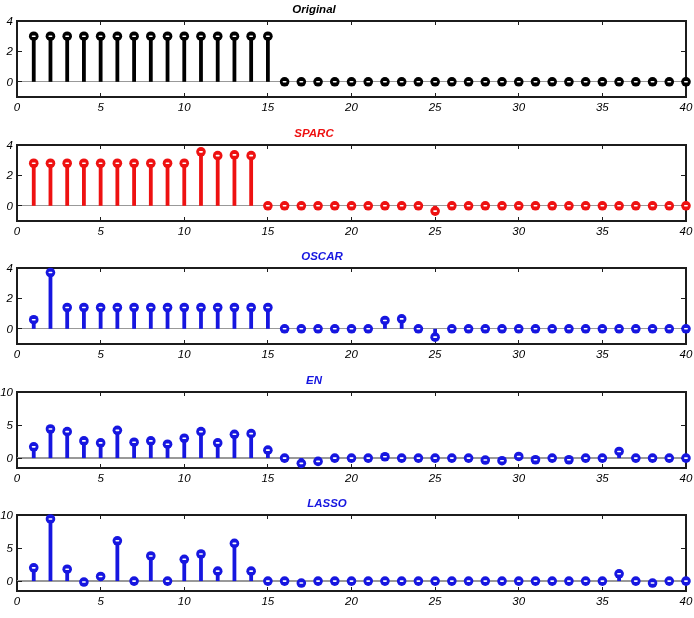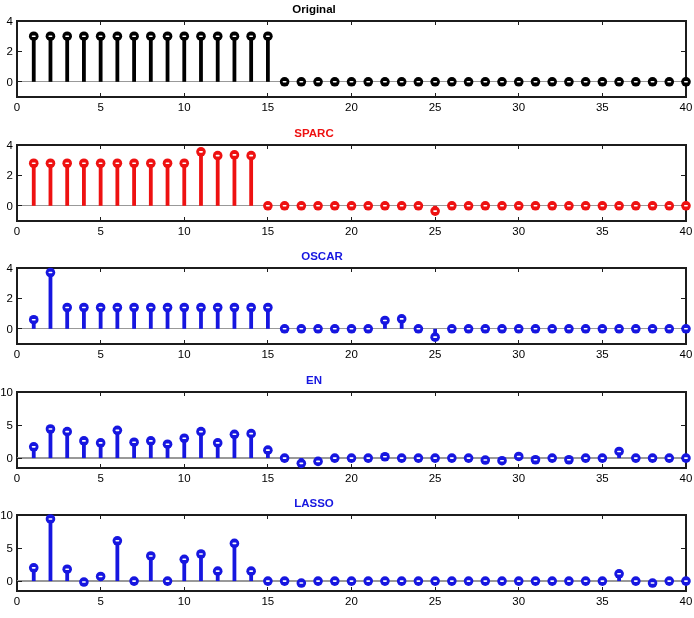--- a/index.html
+++ b/index.html
@@ -1,21 +1,21 @@
 <!DOCTYPE html>
 <html><head>
 <meta charset="utf-8">
 <style>
   html,body{margin:0;padding:0;background:#ffffff;}
   .figure{
     width:694px;height:618px;background:#ffffff;
     font-family:"Liberation Sans",sans-serif;
     position:relative;overflow:hidden;
   }
-  .panel{position:relative;width:628px;height:123.6px;}
+  .panel{position:relative;width:628px;height:123.6px;font-style:italic;}
   .panel .title{
     position:absolute;top:1px;left:0;width:100%;height:17px;line-height:17px;
     text-align:center;font-size:11.5px;font-weight:bold;color:#000;
   }
   .panel svg{position:absolute;top:0;left:0;display:block;}
   svg text{font-family:"Liberation Sans",sans-serif;font-size:11.5px;fill:#000;}
 </style>
 </head>
 <body>
 
@@ -578,21 +578,21 @@
         <rect x="633.825" y="86.28695652173913" width="4" height="1.6" rx="0.8" fill="#ffffff"></rect>
         <circle cx="652.55" cy="87.08695652173913" r="4.8" fill="#1616e0"></circle>
         <rect x="650.55" y="86.28695652173913" width="4" height="1.6" rx="0.8" fill="#ffffff"></rect>
         <circle cx="669.275" cy="87.08695652173913" r="4.8" fill="#1616e0"></circle>
         <rect x="667.275" y="86.28695652173913" width="4" height="1.6" rx="0.8" fill="#ffffff"></rect>
         <circle cx="686" cy="87.08695652173913" r="4.8" fill="#1616e0"></circle>
         <rect x="684" y="86.28695652173913" width="4" height="1.6" rx="0.8" fill="#ffffff"></rect>
       </svg>
   </div>
   <div class="panel">
-    <div class="title" style="color: rgb(22, 22, 224);">LASSO</div>
+    <div class="title" style="color: rgb(22, 22, 224); margin-left: 13px;">LASSO</div>
     <svg width="694" height="123.6" viewBox="0 0 694 123.6">
         <rect x="17" y="21" width="669" height="76" fill="none" stroke="#1c1c1c" stroke-width="1.2" shape-rendering="crispEdges"></rect>
         <line x1="17" y1="87.08695652173913" x2="686" y2="87.08695652173913" stroke="#999999" stroke-width="1.3" shape-rendering="crispEdges"></line>
         <line x1="17" y1="97" x2="17" y2="93" stroke="#1c1c1c" stroke-width="1" shape-rendering="crispEdges"></line>
         <line x1="17" y1="21" x2="17" y2="25" stroke="#1c1c1c" stroke-width="1" shape-rendering="crispEdges"></line>
         <text x="17" y="111" text-anchor="middle" fill="#000000">0</text>
         <line x1="100.625" y1="97" x2="100.625" y2="93" stroke="#1c1c1c" stroke-width="1" shape-rendering="crispEdges"></line>
         <line x1="100.625" y1="21" x2="100.625" y2="25" stroke="#1c1c1c" stroke-width="1" shape-rendering="crispEdges"></line>
         <text x="100.625" y="111" text-anchor="middle" fill="#000000">5</text>
         <line x1="184.25" y1="97" x2="184.25" y2="93" stroke="#1c1c1c" stroke-width="1" shape-rendering="crispEdges"></line>

